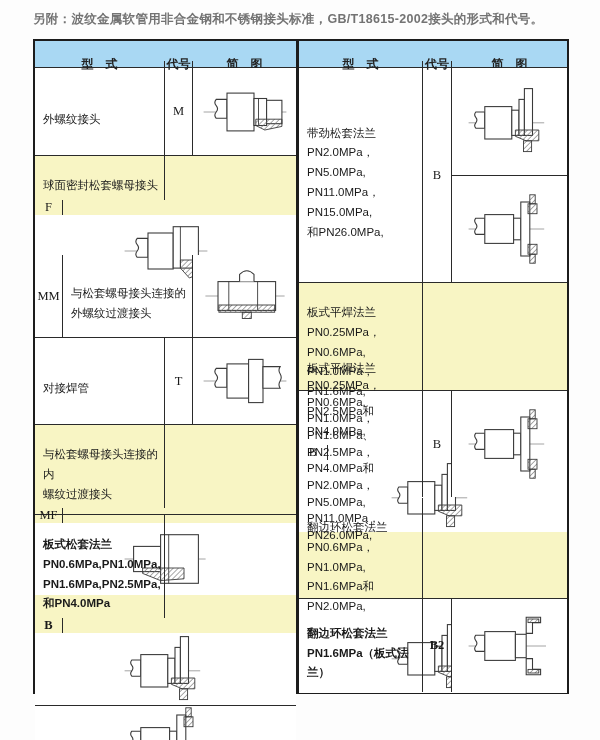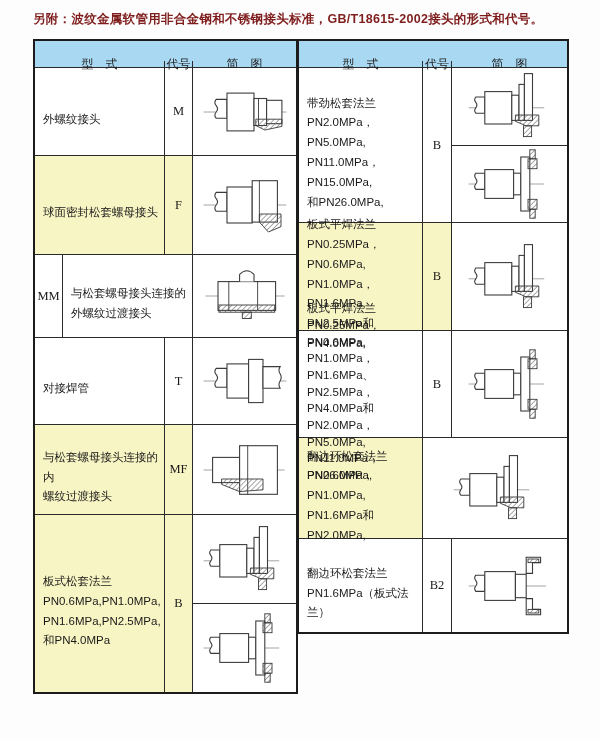--- a/index.html
+++ b/index.html
@@ -1,38 +1,38 @@
 <!DOCTYPE html>
 <html><head>
 <meta charset="utf-8">
 <style>
   html,body{margin:0;padding:0;}
   body{background:#ffffff;font-family:"Liberation Sans","DejaVu Sans",sans-serif;color:#1a1a1a;}
   .sheet{position:relative;width:600px;height:740px;background:#fdfdfd;overflow:hidden;}
-  .title{position:absolute;left:33px;top:11px;font-size:12.5px;font-weight:bold;color:#7f1d1d;letter-spacing:0.3px;}
+  .title{position:absolute;left:33px;top:11px;font-size:12.5px;font-weight:bold;color:#737373;letter-spacing:0.3px;}
   .tbl{position:absolute;top:39px;border:2px solid #1c1c1c;background:#fff;}
   .tbl-left{left:33px;width:261px;}
   .tbl-right{left:297px;width:268px;}
   .row{display:flex;box-sizing:border-box;border-bottom:1.5px solid #2a2a2a;}
-  .row:last-child{border-bottom:none;}
-  .hl{background:#f8f5c4;}
+  .row:last-child{border-bottom:none;font-weight:bold;}
+  .hl{background:#f8f5c4;flex-direction:column;}
   .hdr{background:#a9d8f3;height:27px;}
   .cell{box-sizing:border-box;border-right:1.5px solid #2a2a2a;display:flex;align-items:center;}
   .cell:last-child{border-right:none;}
   .type{padding:20px 4px 4px 8px;font-size:11.5px;line-height:1.72;white-space:pre-line;}
   .tbl-left .type{width:130px;}
   .tbl-right .type{width:124px;}
   .code{justify-content:center;font-family:"Liberation Serif","DejaVu Serif",serif;font-size:12.5px;}
   .tbl-left .code{width:28px;}
   .tbl-right .code{width:29px;}
   .diag{flex:1;flex-direction:column;align-items:stretch;padding:0;background:#fff;}
   .hl .diag{background:#fff;}
   .d{flex:1;display:flex;align-items:center;justify-content:center;}
   .d + .d{border-top:1.5px solid #2a2a2a;}
-  .hcell{justify-content:center;font-size:12px;font-weight:normal;color:#222;margin-top:20px;}
+  .hcell{justify-content:center;font-size:12px;font-weight:bold;color:#222;margin-top:20px;}
   .d svg{width:96px;height:72px;}
   .pw{fill:#ffffff;stroke:#3a3a3a;stroke-width:1.2;}
   .ph{fill:url(#hatch);stroke:#3a3a3a;stroke-width:1;}
   .ln{stroke:#3a3a3a;stroke-width:1;}
   .cl{stroke:#808080;stroke-width:0.8;}
 </style>
 </head>
 <body>
 
 <svg width="0" height="0" style="position:absolute" aria-hidden="true">
@@ -209,21 +209,21 @@
     </div>
   </div>
 
   <div class="tbl tbl-right">
     <div class="row hdr">
       <div class="cell type hcell" style="justify-content:center;padding:0;">型　式</div>
       <div class="cell code hcell">代号</div>
       <div class="cell hcell" style="flex:1;">简　图</div>
     </div>
 
-    <div class="row" style="height:155px">
+    <div class="row" style="height:215px">
       <div class="cell type">带劲松套法兰
 PN2.0MPa，PN5.0MPa,
 PN11.0MPa，PN15.0MPa,
 和PN26.0MPa,</div>
       <div class="cell code">B</div>
       <div class="cell diag">
         <div class="d">
             <svg viewBox="0 0 100 80">
               <use href="#sym-flange-up"></use>
             </svg>

